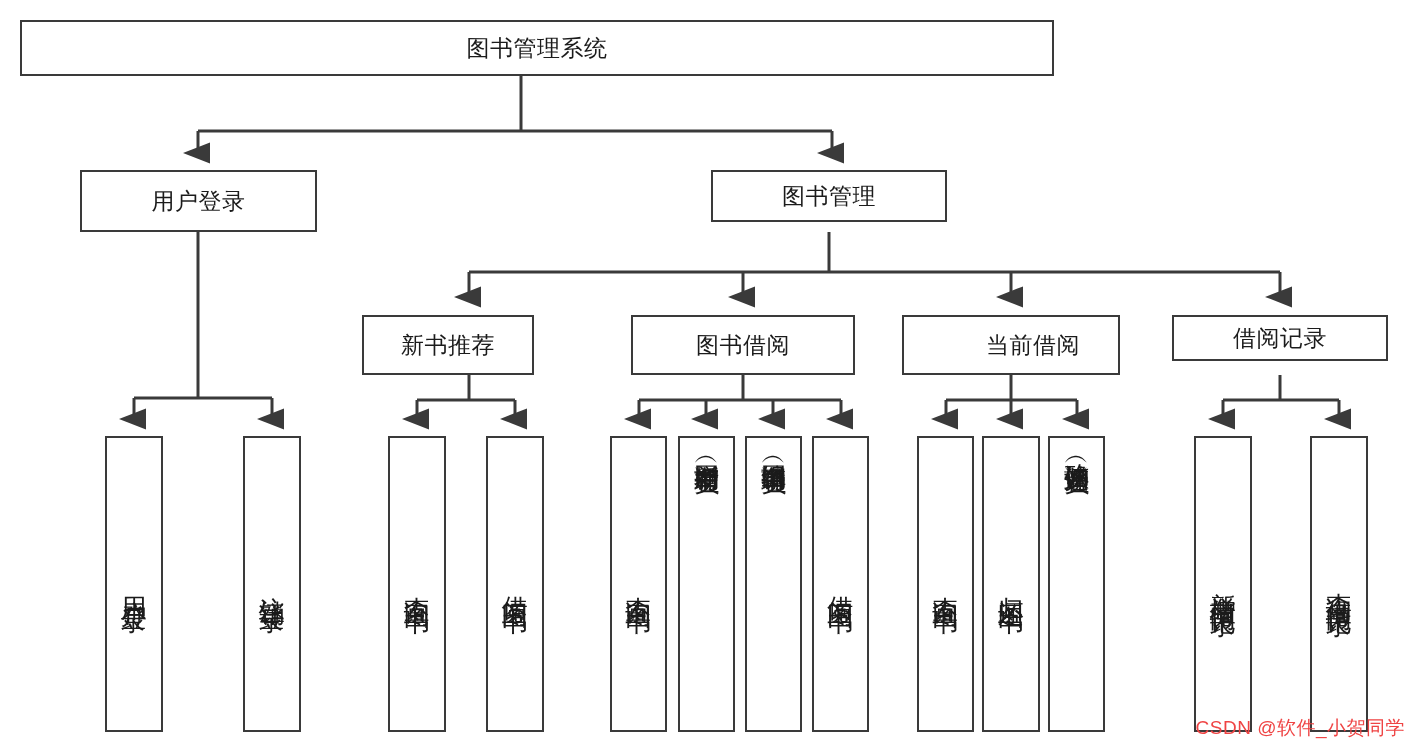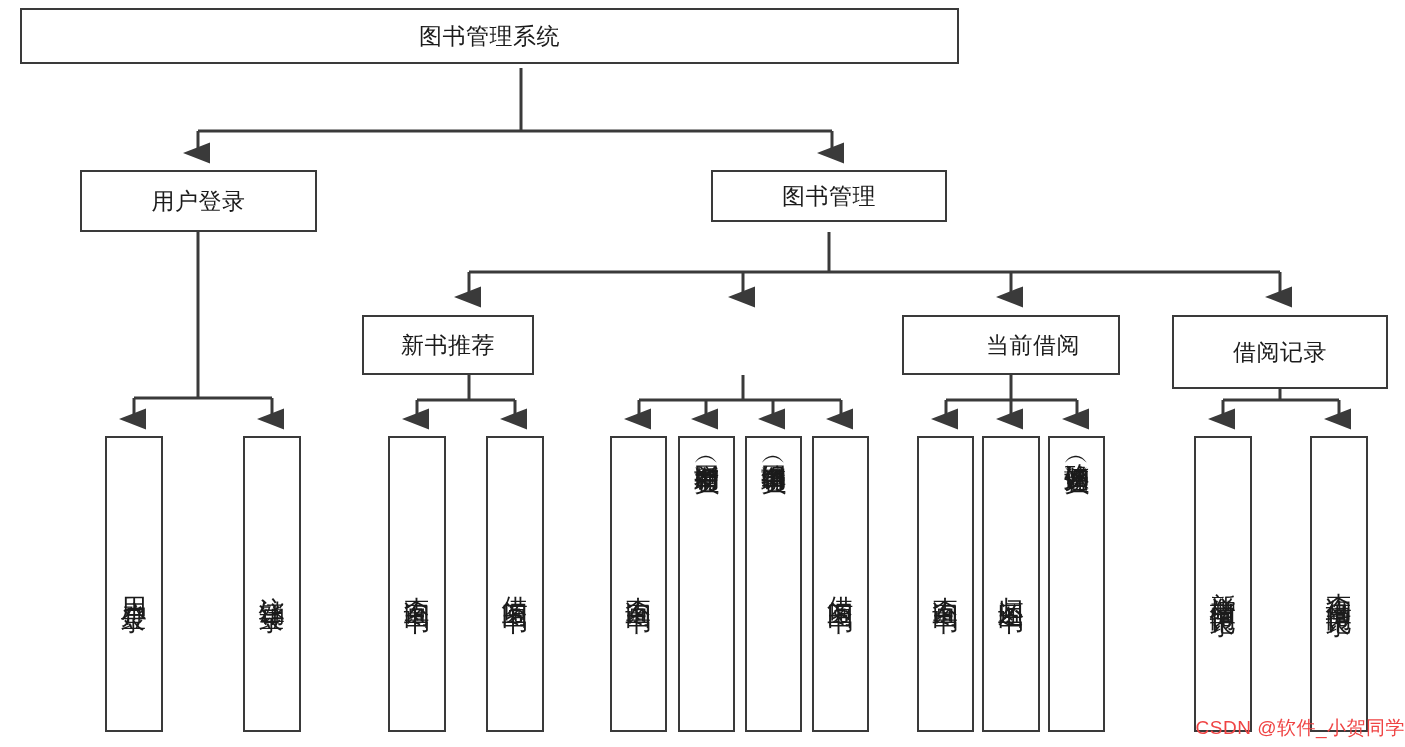--- a/index.html
+++ b/index.html
@@ -124,38 +124,41 @@
       <path d="M1011,400 L1011,418" marker-end="url(#arrow)"></path>
       <path d="M1077,400 L1077,418" marker-end="url(#arrow)"></path>
 
       <path d="M1280,375 L1280,400"></path>
       <path d="M1223,400 L1339,400"></path>
       <path d="M1223,400 L1223,418" marker-end="url(#arrow)"></path>
       <path d="M1339,400 L1339,418" marker-end="url(#arrow)"></path>
     </g>
   </svg>
 
-  <div class="node horiz" style="left:20px; top:8px; width:939px; height:56px;">
+  <div class="node horiz" style="left:20px; top:20px; width:1034px; height:56px;">
     <span class="label">图书管理系统</span>
   </div>
 
   <div class="node horiz" style="left:80px; top:170px; width:237px; height:62px;">
     <span class="label">用户登录</span>
   </div>
   <div class="node horiz" style="left:711px; top:170px; width:236px; height:52px;">
     <span class="label">图书管理</span>
   </div>
 
   <div class="node horiz" style="left:362px; top:315px; width:172px; height:60px;">
     <span class="label">新书推荐</span>
   </div>
+  <div class="node horiz" style="left:631px; top:315px; width:224px; height:60px;">
+    <span class="label">图书借阅</span>
+  </div>
   <div class="node horiz" style="left:902px; top:315px; width:218px; height:60px;padding-left:44px;">
     <span class="label">当前借阅</span>
   </div>
-  <div class="node horiz" style="left:1172px; top:315px; width:216px; height:74px;">
+  <div class="node horiz" style="left:1172px; top:315px; width:216px; height:46px;">
     <span class="label">借阅记录</span>
   </div>
 
   <div class="node vert center" style="left:105px; top:436px; width:58px; height:296px;">
     <span class="label">用户登录</span>
   </div>
   <div class="node vert center" style="left:243px; top:436px; width:58px; height:296px;">
     <span class="label">注销登录</span>
   </div>
 

